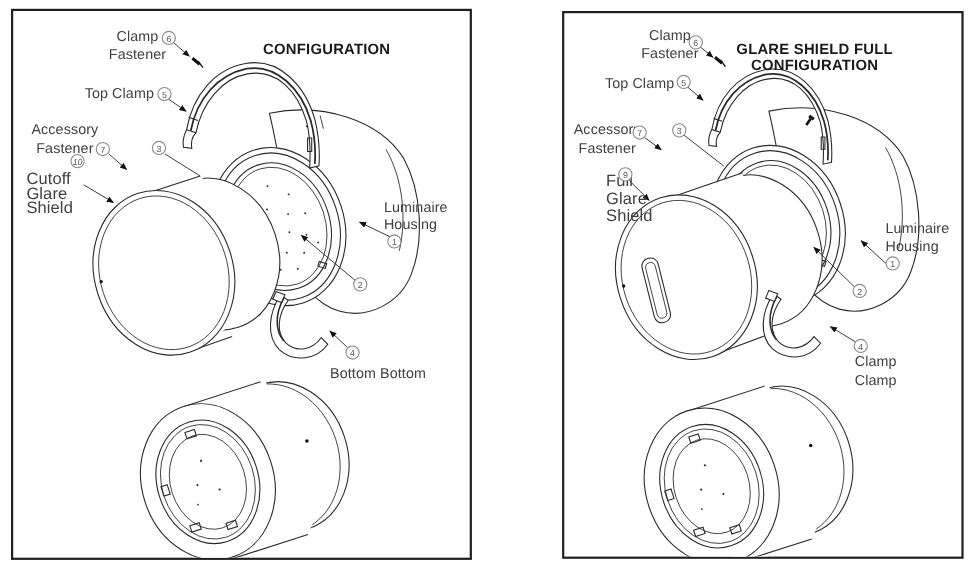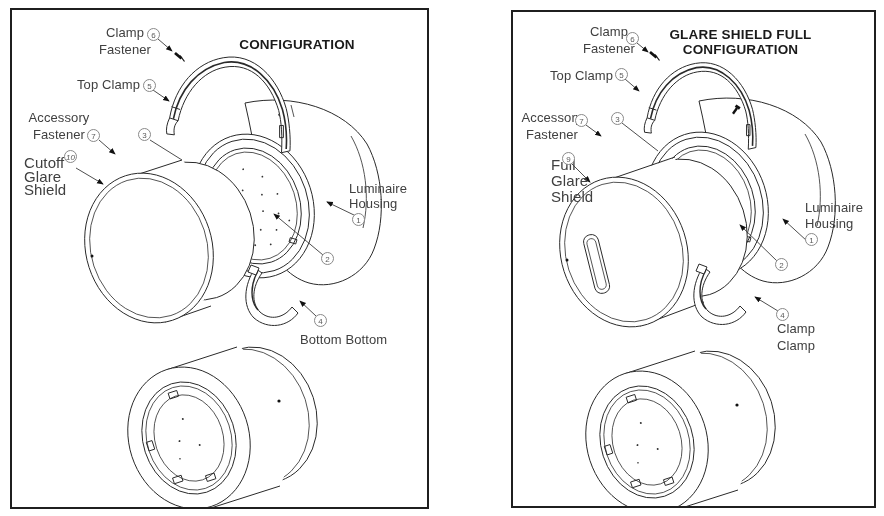--- a/index.html
+++ b/index.html
@@ -176,21 +176,21 @@
       <div>Accessory</div>
       <div>Fastener</div>
     </div>
     <div class="callout" style="left:75px;top:119px;">7</div>
 
     <div class="lbl small" style="left:12px;top:146px;width:46px;">
       <div>Cutoff</div>
       <div>Glare</div>
       <div>Shield</div>
     </div>
-    <div class="callout" style="left:52px;top:140px;font-style:italic;">10</div>
+    <div class="callout" style="left:52px;top:130px;font-style:italic;">10</div>
 
     <div class="lbl" style="left:337px;top:171px;width:70px;line-height:15px;">
       <div>Luminaire</div>
       <div>Housing</div>
     </div>
     <div class="callout" style="left:340px;top:203px;">1</div>
 
     <div class="callout" style="left:126px;top:118px;">3</div>
     <div class="callout" style="left:309px;top:242px;">2</div>
     <div class="callout" style="left:302px;top:304px;">4</div>
@@ -214,21 +214,21 @@
         <path d="M112 67 L126 79" marker-end="url(#ah)"></path>
         <path d="M73 113 L88 124" marker-end="url(#ah)"></path>
         <path d="M59 152 L77 170" marker-end="url(#ah)"></path>
         <path d="M109 111 L145 139"></path>
         <path d="M264 249 L227 213" marker-end="url(#ah)"></path>
         <path d="M294 229 L270 207" marker-end="url(#ah)"></path>
         <path d="M265 299 L242 285" marker-end="url(#ah)"></path>
       </g>
     </svg>
 
-    <div class="title" style="left:120px;top:15px;width:215px;">
+    <div class="title" style="left:120px;top:25px;width:215px;">
       <div>GLARE SHIELD FULL</div>
       <div>CONFIGURATION</div>
     </div>
 
     <div class="lbl ctr" style="left:63px;top:11px;width:66px;">
       <div>Clamp</div>
       <div>Fastener</div>
     </div>
     <div class="callout" style="left:113px;top:20px;">6</div>
 

